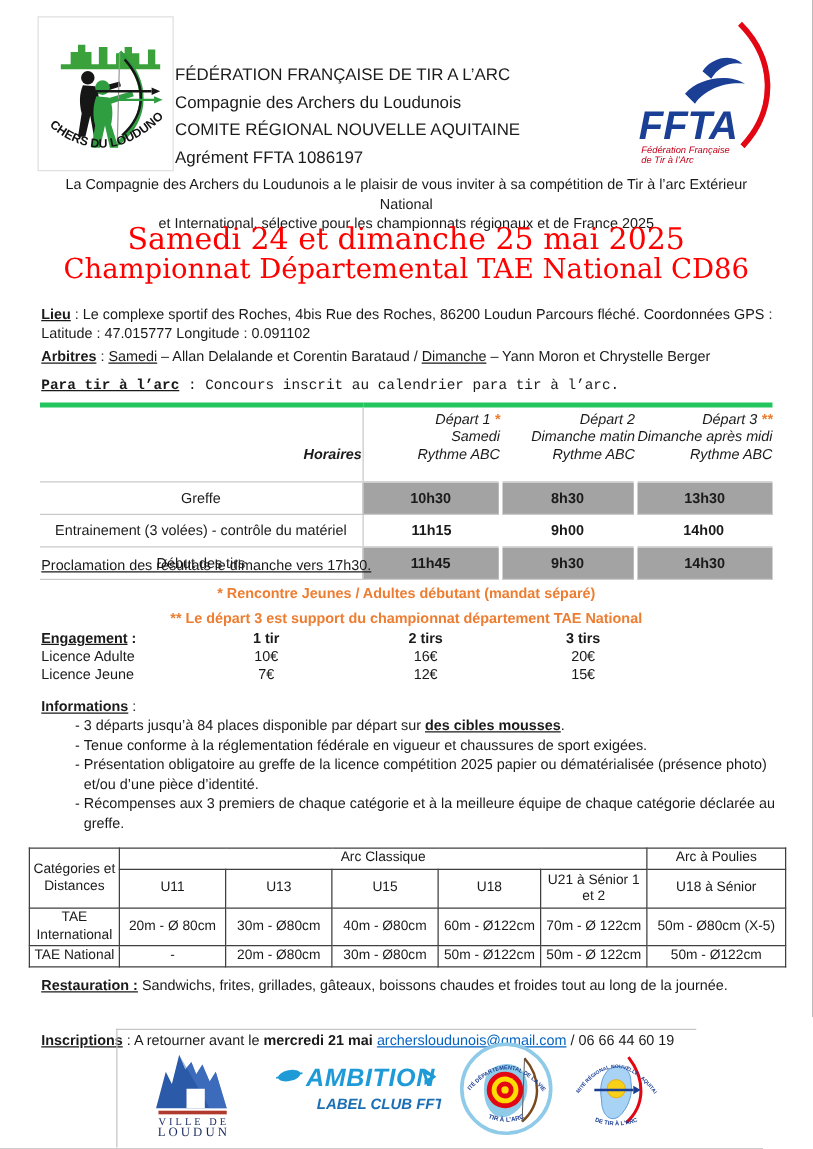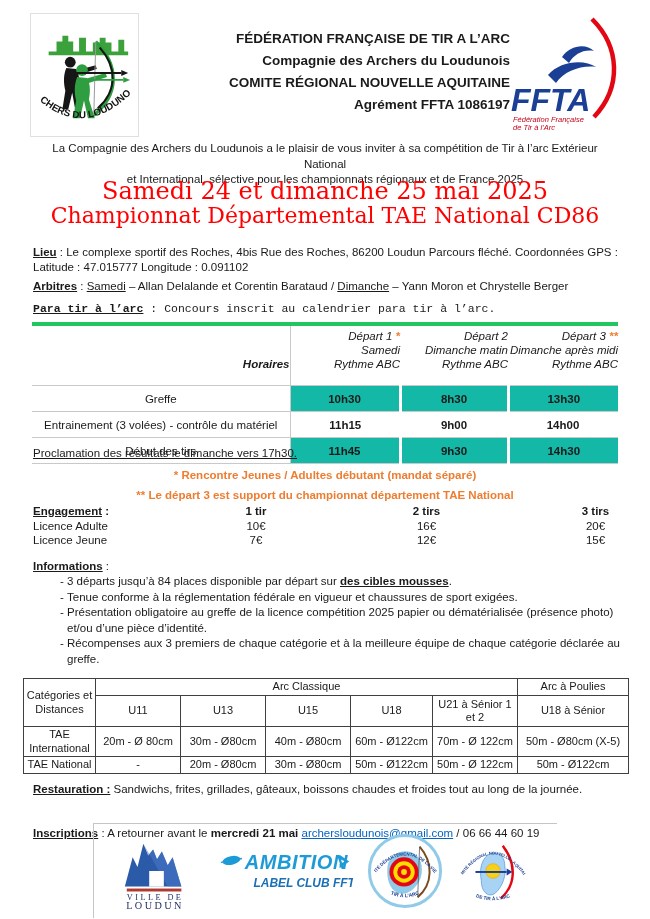--- a/index.html
+++ b/index.html
@@ -6,21 +6,21 @@
   .page {
     position:relative; width:650px; height:919px; margin:0 auto;
     background:#fff; font-family:"Liberation Sans", sans-serif;
     color:#1a1a1a; font-size:11.5px; overflow:hidden;
   }
   .b { font-weight:700; }
   .ul { text-decoration:underline; }
 
   
   .logo-left { position:absolute; left:30px; top:13px; width:107px; height:122px; border:1px solid #e0e0e0; background:#fff; }
-  .org-block { position:absolute; left:140px; top:28px; width:370px; text-align:right; font-weight:700; font-size:13.5px; line-height:22px; }
+  .org-block { position:absolute; left:140px; top:49px; width:370px; text-align:left; font-weight:400; font-size:13.5px; line-height:22px; }
   .logo-ffta { position:absolute; left:505px; top:13px; width:130px; height:122px; }
 
   .intro { position:absolute; left:35px; top:141px; width:580px; text-align:center; line-height:15.5px; }
 
   .title-block { position:absolute; left:0; top:178px; width:650px; text-align:center;
     color:#FF0000; font-family:"DejaVu Serif", serif; font-weight:400; }
   .title-1 { font-size:24px; line-height:26px; }
   .title-2 { font-size:22px; line-height:24px; }
 
   .sec { position:absolute; left:33px; width:587px; line-height:14.5px; }
@@ -31,31 +31,31 @@
   
   .schedule { position:absolute; left:32px; top:322px; border-collapse:collapse; table-layout:fixed; font-size:11.5px; }
   .schedule th, .schedule td { margin:0; }
   .schedule thead th { border-top:4px solid #22c55e; border-bottom:1px solid #C9C9C9;
     font-style:italic; font-weight:400; text-align:right; vertical-align:top; padding:3px 0 14px; line-height:14px; }
   .schedule th.sch-hcol { vertical-align:bottom; font-weight:700; }
   .schedule tbody td { border-bottom:1px solid #C9C9C9; height:23px; text-align:center; vertical-align:middle; }
   .schedule td.sch-lbl { }
   .schedule td.sch-t { font-weight:700; }
   .schedule th:nth-child(2), .schedule td:nth-child(2) { border-left:1px solid #C9C9C9; }
-  .schedule tr.shade td.sch-t { background:#14b8a6; }
+  .schedule tr.shade td.sch-t { background:#a3a3a3; }
   .schedule tr.shade td:nth-child(3), .schedule tr.shade td:nth-child(4) { border-left:3px solid #fff; }
   .star { color:#ED7D31; font-weight:700; }
 
   .proclamation { position:absolute; left:33px; top:447px; text-decoration:underline; }
   .notes { position:absolute; left:0; top:465px; width:650px; text-align:center;
     color:#ED7D31; font-weight:700; line-height:20px; }
 
   
   .eng { position:absolute; left:33px; top:504px; width:500px; }
-  .eng-row { display:grid; grid-template-columns:115px 130px 125px 127px; line-height:14.5px;gap:43px; }
+  .eng-row { display:grid; grid-template-columns:115px 130px 125px 127px; line-height:14.5px; }
   .eng-row .cc { text-align:center; }
 
   
   .infos { position:absolute; left:33px; top:558px; width:590px; }
   .infos-label { line-height:16px; }
   .bullet { display:flex; line-height:15.6px; }
   .bullet .dash { width:34px; padding-left:27px; box-sizing:border-box; flex:none; }
   .bullet .btext { flex:1; }
 
   

